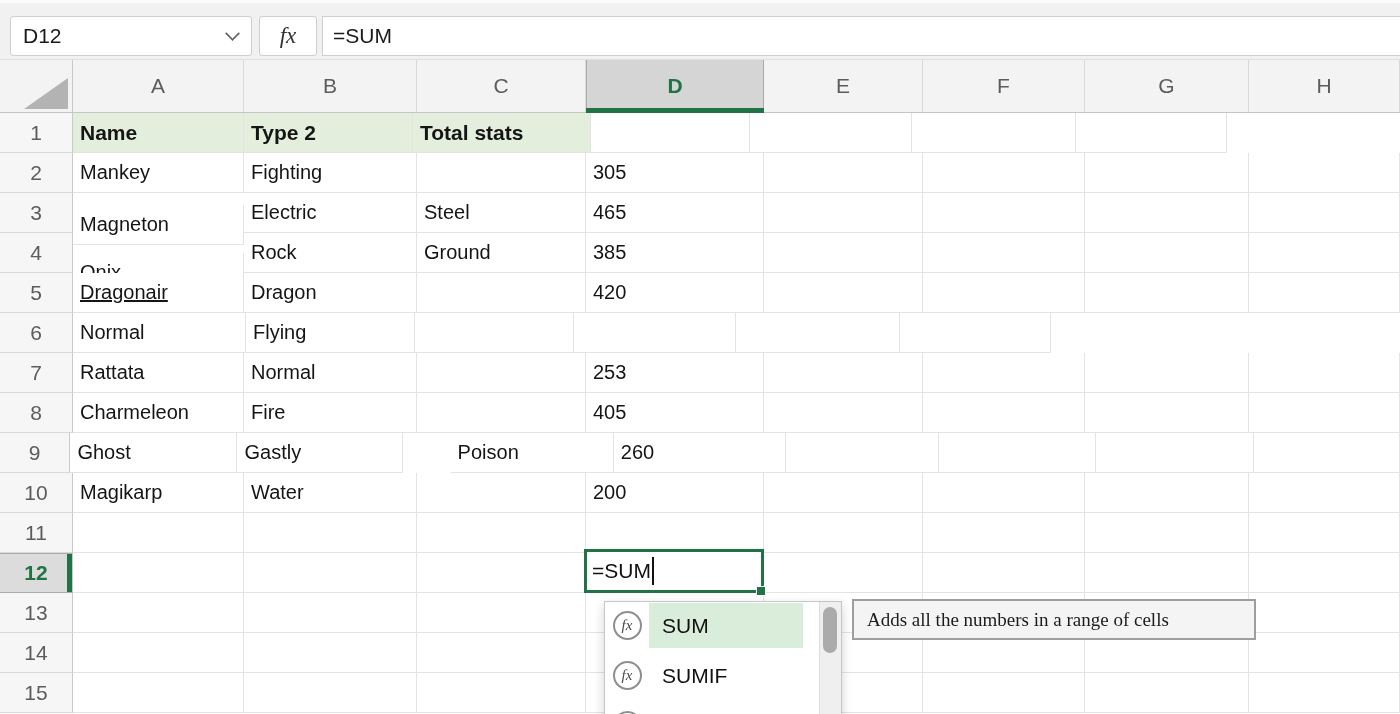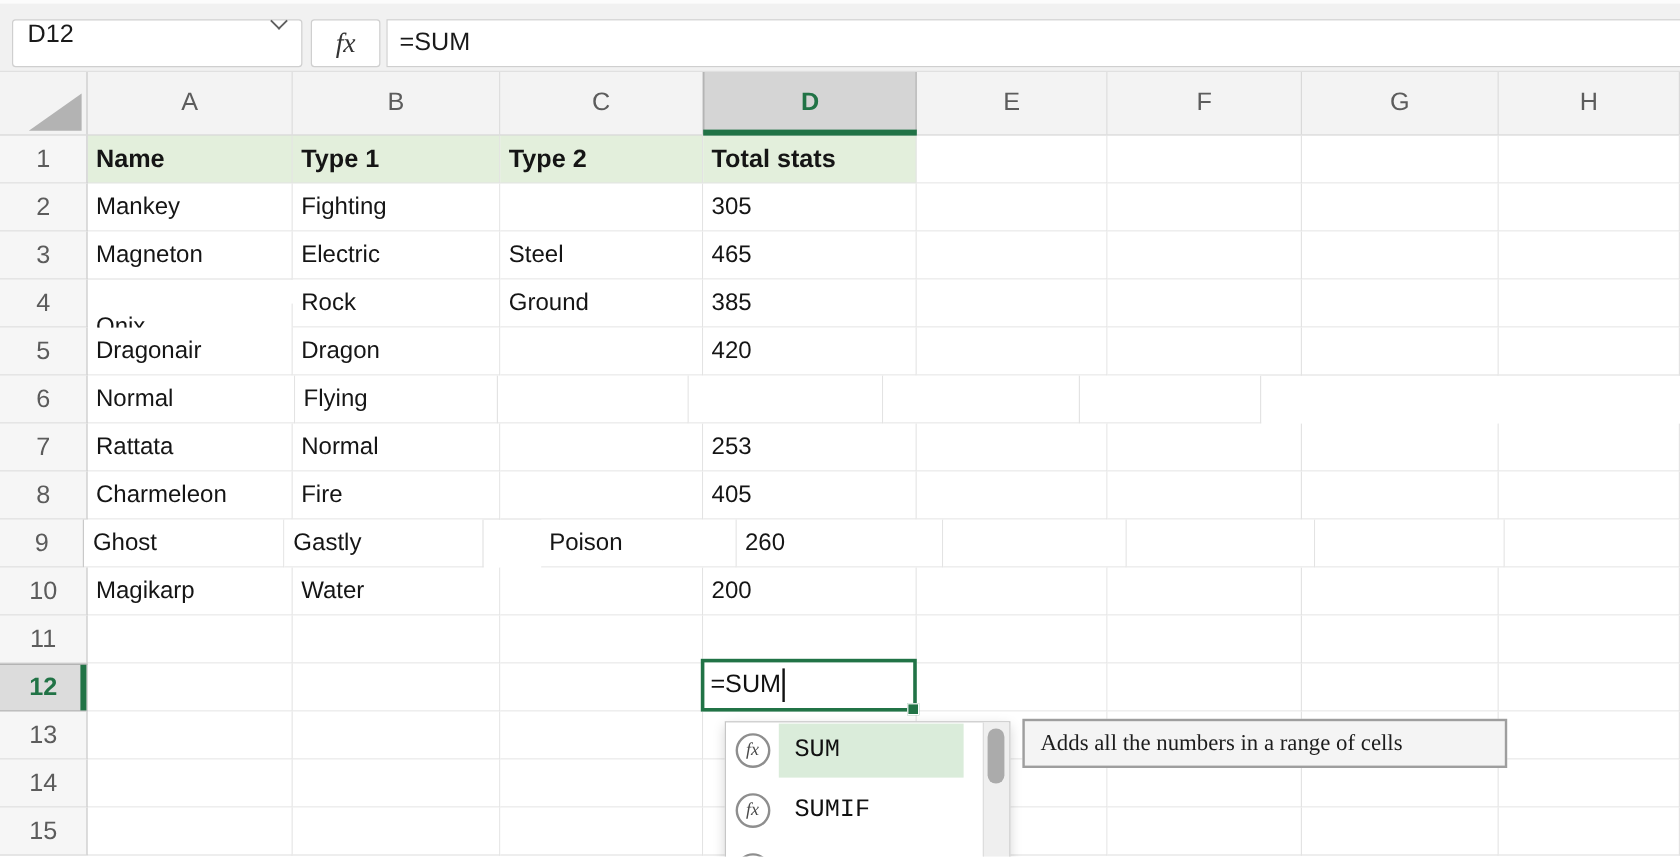--- a/index.html
+++ b/index.html
@@ -10,21 +10,21 @@
   }
   
   .topbar{
     position:absolute;left:0;top:0;width:1400px;height:60px;
     background:#f1f1f1;border-top:3px solid #fcfcfc;
     border-bottom:1px solid #e0e0e0;box-sizing:border-box;
   }
   .namebox{
     position:absolute;left:10px;top:13px;width:242px;height:40px;
     background:#fff;border:1px solid #cfcfcf;border-radius:3px;
-    box-sizing:border-box;display:flex;
+    box-sizing:border-box;display:flex;align-items:center;
     font-size:21px;color:#1a1a1a;padding:0 12px;
   }
   .namebox .nb-text{flex:1;}
   .chev{
     width:11px;height:11px;border-right:2px solid #5f5f5f;border-bottom:2px solid #5f5f5f;
     transform:rotate(45deg) scale(.8);margin-top:-6px;
   }
   .fxbox{
     position:absolute;left:259px;top:13px;width:58px;height:40px;
     background:#fff;border:1px solid #cfcfcf;border-radius:3px;box-sizing:border-box;
@@ -105,21 +105,21 @@
   }
   .dd-item{display:flex;height:45px;margin-bottom:5px;align-items:stretch;}
   .dd-icon-zone{width:44px;display:flex;align-items:center;justify-content:center;flex:none;}
   .fx-circle{
     width:29px;height:29px;border:2px solid #8e8e8e;border-radius:50%;
     box-sizing:border-box;display:flex;align-items:center;justify-content:center;
     font-family:"Liberation Serif",serif;font-style:italic;font-size:15px;color:#4a4a4a;
   }
   .dd-label-zone{
     flex:1;display:flex;align-items:center;padding-left:13px;
-    font-size:21px;color:#111;margin-right:38px;font-family:Liberation Mono, monospace;
+    font-size:21px;color:#111;margin-right:38px;
   }
   .dd-item.selected .dd-label-zone{background:var(--hl);}
   .dd-scrollbar{
     position:absolute;right:0;top:0;bottom:0;width:22px;
     background:#efefef;border-left:1px solid #ddd;box-sizing:border-box;
   }
   .dd-thumb{
     position:absolute;left:3px;top:5px;width:14px;height:46px;
     background:#ababab;border-radius:8px;
   }
@@ -162,42 +162,41 @@
       <div class="colhdr" style="width: 162px;">F</div>
       <div class="colhdr" style="width: 164px;">G</div>
       <div class="colhdr" style="width: 151px;">H</div>
     </div>
   <div class="active-col-underline"></div>
 
   <div class="grid">
       <div class="grow">
         <div class="rowhdr">1</div>
         <div class="cell hdr" style="width: 171px;">Name</div>
-        <div class="cell hdr" style="width: 173px;">Type 1</div>
         <div class="cell hdr" style="width: 169px;">Type 2</div>
         <div class="cell hdr" style="width: 178px;">Total stats</div>
         <div class="cell" style="width: 159px;"></div>
         <div class="cell" style="width: 162px;"></div>
         <div class="cell" style="width: 164px;"></div>
         <div class="cell" style="width: 151px;"></div>
       </div>
       <div class="grow">
         <div class="rowhdr">2</div>
         <div class="cell" style="width: 171px;">Mankey</div>
         <div class="cell" style="width: 173px;">Fighting</div>
         <div class="cell" style="width: 169px;"></div>
         <div class="cell" style="width: 178px;">305</div>
         <div class="cell" style="width: 159px;"></div>
         <div class="cell" style="width: 162px;"></div>
         <div class="cell" style="width: 164px;"></div>
         <div class="cell" style="width: 151px;"></div>
       </div>
       <div class="grow">
         <div class="rowhdr">3</div>
-        <div class="cell" style="width: 171px;">Magneton</div>
+        <div class="cell" style="width: 171px; margin-top: 12px;">Magneton</div>
         <div class="cell" style="width: 173px;">Electric</div>
         <div class="cell" style="width: 169px;">Steel</div>
         <div class="cell" style="width: 178px;">465</div>
         <div class="cell" style="width: 159px;"></div>
         <div class="cell" style="width: 162px;"></div>
         <div class="cell" style="width: 164px;"></div>
         <div class="cell" style="width: 151px;"></div>
       </div>
       <div class="grow">
         <div class="rowhdr">4</div>
@@ -205,21 +204,21 @@
         <div class="cell" style="width: 173px;">Rock</div>
         <div class="cell" style="width: 169px;">Ground</div>
         <div class="cell" style="width: 178px;">385</div>
         <div class="cell" style="width: 159px;"></div>
         <div class="cell" style="width: 162px;"></div>
         <div class="cell" style="width: 164px;"></div>
         <div class="cell" style="width: 151px;"></div>
       </div>
       <div class="grow">
         <div class="rowhdr">5</div>
-        <div class="cell" style="width: 171px;">Dragonair</div>
+        <div class="cell" style="width: 171px; text-decoration: underline;">Dragonair</div>
         <div class="cell" style="width: 173px;">Dragon</div>
         <div class="cell" style="width: 169px;"></div>
         <div class="cell" style="width: 178px;">420</div>
         <div class="cell" style="width: 159px;"></div>
         <div class="cell" style="width: 162px;"></div>
         <div class="cell" style="width: 164px;"></div>
         <div class="cell" style="width: 151px;"></div>
       </div>
       <div class="grow">
         <div class="rowhdr">6</div>

